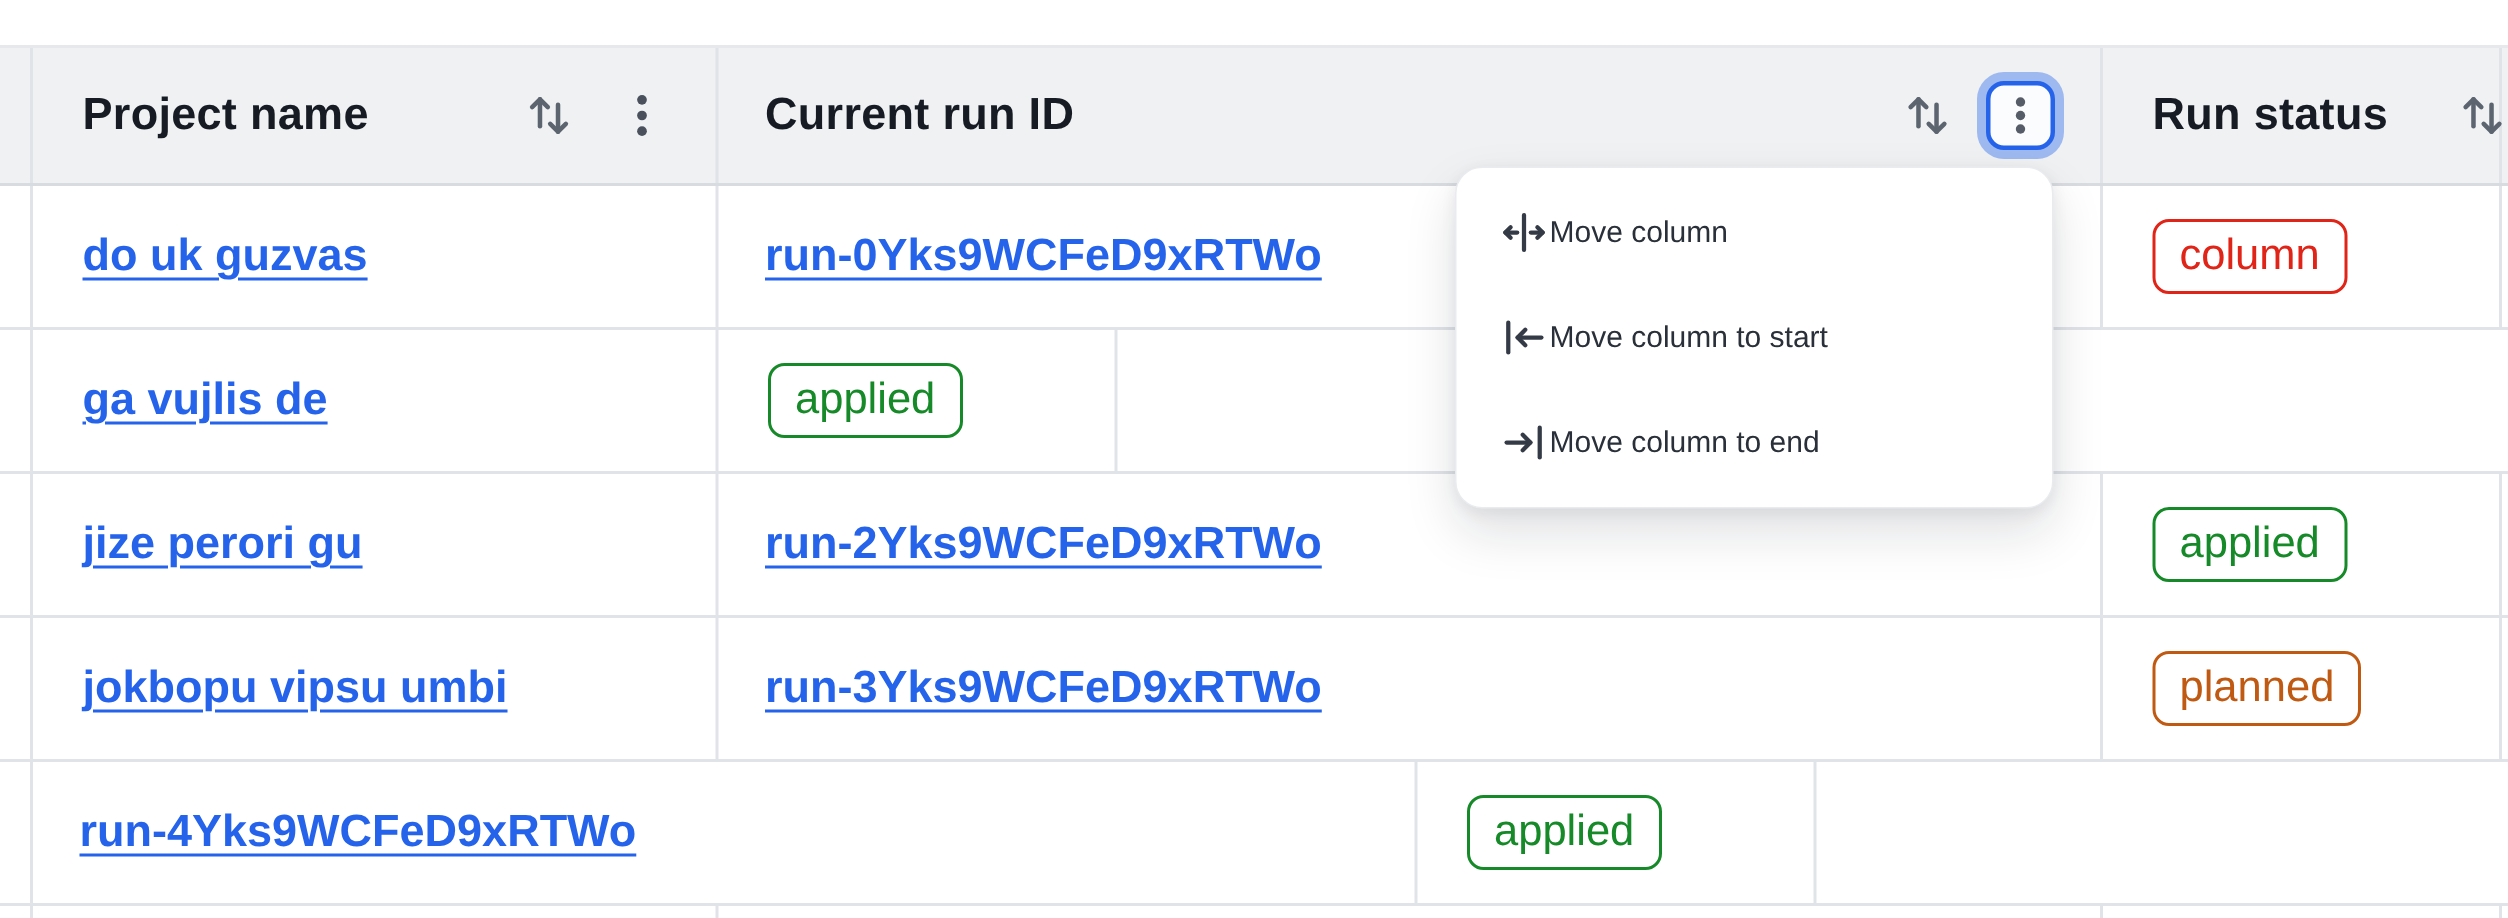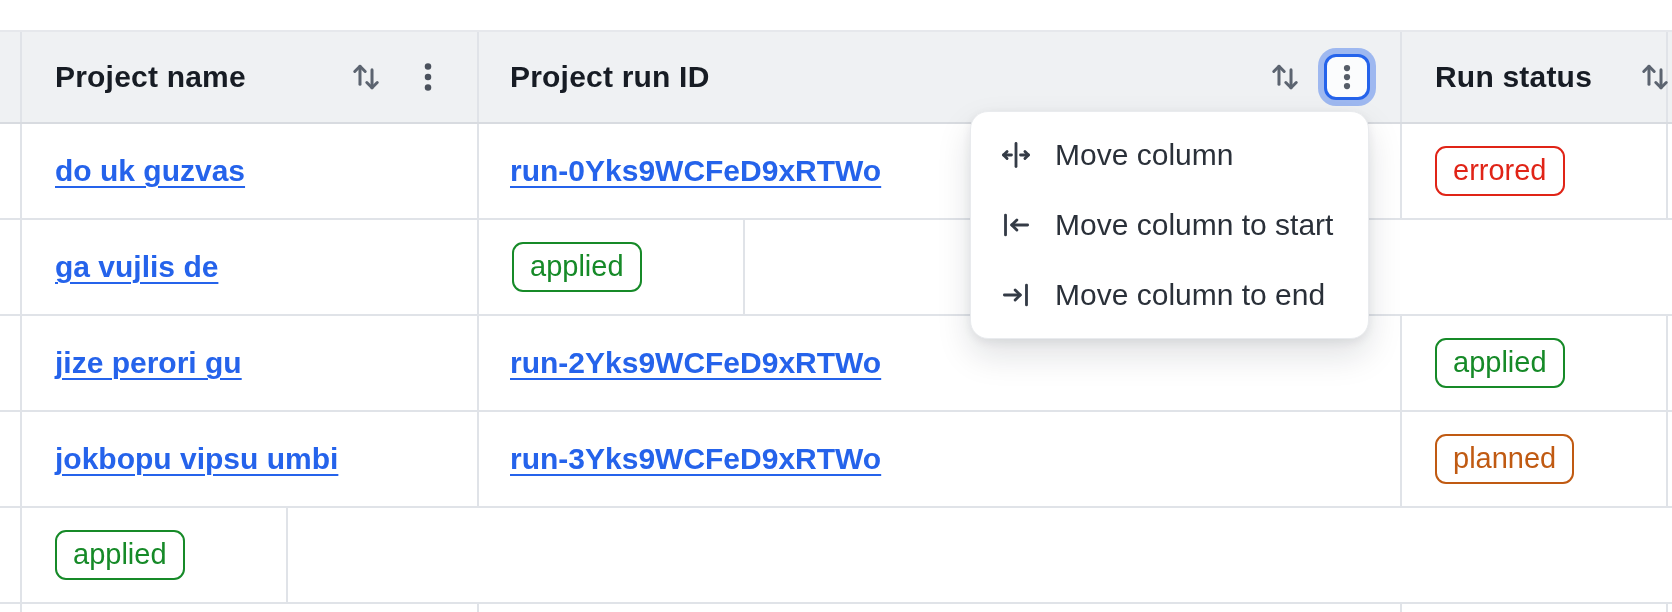--- a/index.html
+++ b/index.html
@@ -70,23 +70,23 @@
   }
 
   
   .menu {
     position:absolute; left:970px; top:111px; width:399px;
     background:#ffffff; border:1.5px solid #e9ebee; border-radius:18px;
     box-shadow:0 16px 34px rgba(15,23,42,.13), 0 3px 10px rgba(15,23,42,.07);
     padding:8px 0; box-sizing:border-box; z-index:10;
   }
   .menu-item {
-    display:flex; align-items:center; gap:22px;
+    display:flex; align-items:center; 
     height:70px; padding:0 28px; cursor:pointer;
-    font-size:30px; color:#2a3039; white-space:nowrap;
+    font-size:20px; color:#2a3039; white-space:nowrap;
   }
   .menu-item svg { flex:none; }
 </style>
 </head>
 <body>
 
 <div class="canvas">
   <div class="table">
 
     <div class="thead">
@@ -107,21 +107,21 @@
             <svg width="38" height="38" viewBox="0 0 24 24" fill="#4a515c">
               <circle cx="12" cy="5.4" r="2.05"></circle>
                 <circle cx="12" cy="12" r="2.05"></circle>
                 <circle cx="12" cy="18.6" r="2.05"></circle>
             </svg>
           </button>
         </span>
       </div>
 
       <div class="cell c-run">
-        <span class="h-label">Project run ID</span>
+        <span class="h-label">Current run ID</span>
         <span class="icon-group" style="gap:20px;">
           <button class="sort-btn" aria-label="sort">
             <svg width="38" height="38" viewBox="0 0 24 24" fill="none" stroke="#5c6470" stroke-width="1.9" stroke-linecap="round" stroke-linejoin="round">
               <path d="M8.2 16.5 V5.2"></path>
                 <path d="M4.9 8.5 L8.2 5.2 L11.5 8.5"></path>
               <path d="M15.8 7.5 V18.8"></path>
                 <path d="M12.5 15.5 L15.8 18.8 L19.1 15.5"></path>
             </svg>
           </button>
           <button class="kebab-focused" aria-label="column options (open)">
@@ -152,21 +152,21 @@
 
     <div class="trow">
       <div class="cell c-gutter"></div>
       <div class="cell c-project">
           <a class="cell-link">do uk guzvas</a>
         </div>
       <div class="cell c-run">
           <a class="cell-link">run-0Yks9WCFeD9xRTWo</a>
         </div>
       <div class="cell c-status">
-          <span class="badge" style="color: rgb(224, 36, 23); border-color: rgb(224, 36, 23);">errored</span>
+          <span class="badge" style="color: rgb(224, 36, 23); border-color: rgb(224, 36, 23);">column</span>
         </div>
       <div class="cell c-edge"></div>
     </div>
 
     <div class="trow">
       <div class="cell c-gutter"></div>
       <div class="cell c-project">
           <a class="cell-link">ga vujlis de</a>
         </div>
       <div class="cell c-status">
@@ -198,20 +198,23 @@
           <a class="cell-link">run-3Yks9WCFeD9xRTWo</a>
         </div>
       <div class="cell c-status">
           <span class="badge" style="color: rgb(192, 90, 18); border-color: rgb(192, 90, 18); border-radius: 11px;">planned</span>
         </div>
       <div class="cell c-edge"></div>
     </div>
 
     <div class="trow">
       <div class="cell c-gutter"></div>
+      <div class="cell c-run">
+          <a class="cell-link">run-4Yks9WCFeD9xRTWo</a>
+        </div>
       <div class="cell c-status">
           <span class="badge" style="color: rgb(22, 138, 40); border-color: rgb(22, 138, 40);">applied</span>
         </div>
       <div class="cell c-edge"></div>
     </div>
 
     <div class="trow partial">
       <div class="cell c-gutter"></div>
       <div class="cell c-project"></div>
       <div class="cell c-run"></div>

